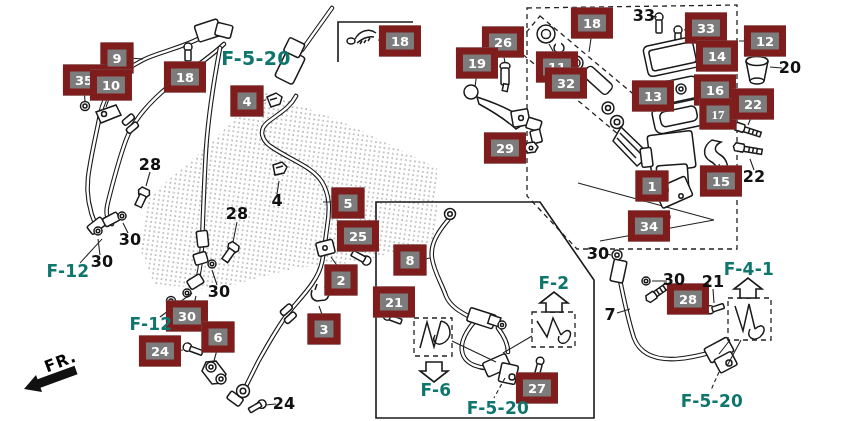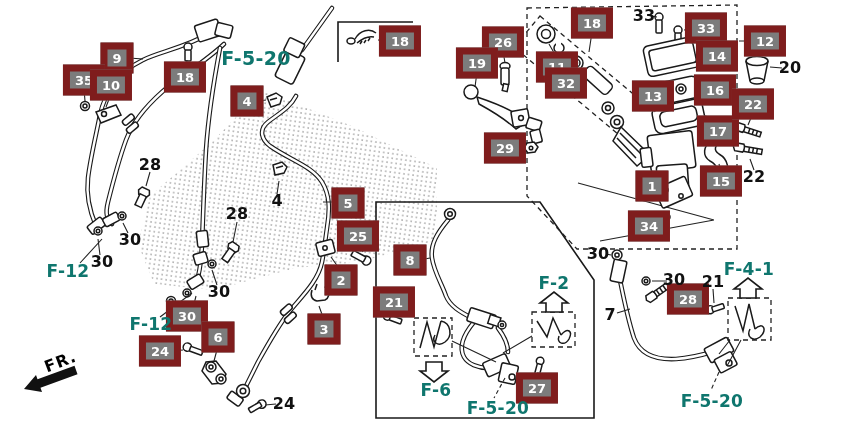--- a/index.html
+++ b/index.html
@@ -354,21 +354,21 @@
       <div class="callout" style="left: 503px; top: 42px;">26</div>
       <div class="callout" style="left: 477px; top: 63px;">19</div>
       <div class="callout" style="left: 505px; top: 148px;">29</div>
       <div class="callout" style="left: 557px; top: 67px;">11</div>
       <div class="callout" style="left: 566px; top: 83px;">32</div>
       <div class="callout" style="left: 592px; top: 23px;">18</div>
       <div class="callout" style="left: 706px; top: 28px;">33</div>
       <div class="callout" style="left: 717px; top: 56px;">14</div>
       <div class="callout" style="left: 715px; top: 90px;">16</div>
       <div class="callout" style="left: 653px; top: 96px;">13</div>
-      <div class="callout" style="left: 718px; top: 131px;">17</div>
+      <div class="callout" style="left: 718px; top: 114px; font-family: Liberation Serif, serif;">17</div>
       <div class="callout" style="left: 753px; top: 104px;">22</div>
       <div class="callout" style="left: 765px; top: 41px;">12</div>
       <div class="callout" style="left: 721px; top: 181px;">15</div>
       <div class="callout" style="left: 652px; top: 186px;">1</div>
       <div class="callout" style="left: 649px; top: 226px;">34</div>
       <div class="callout" style="left: 688px; top: 299px;">28</div>
       <div class="plain" style="left: 644px; top: 16px;">33</div>
       <div class="plain" style="left: 790px; top: 68px;">20</div>
       <div class="plain" style="left: 754px; top: 177px;">22</div>
       <div class="plain" style="left: 150px; top: 165px;">28</div>

